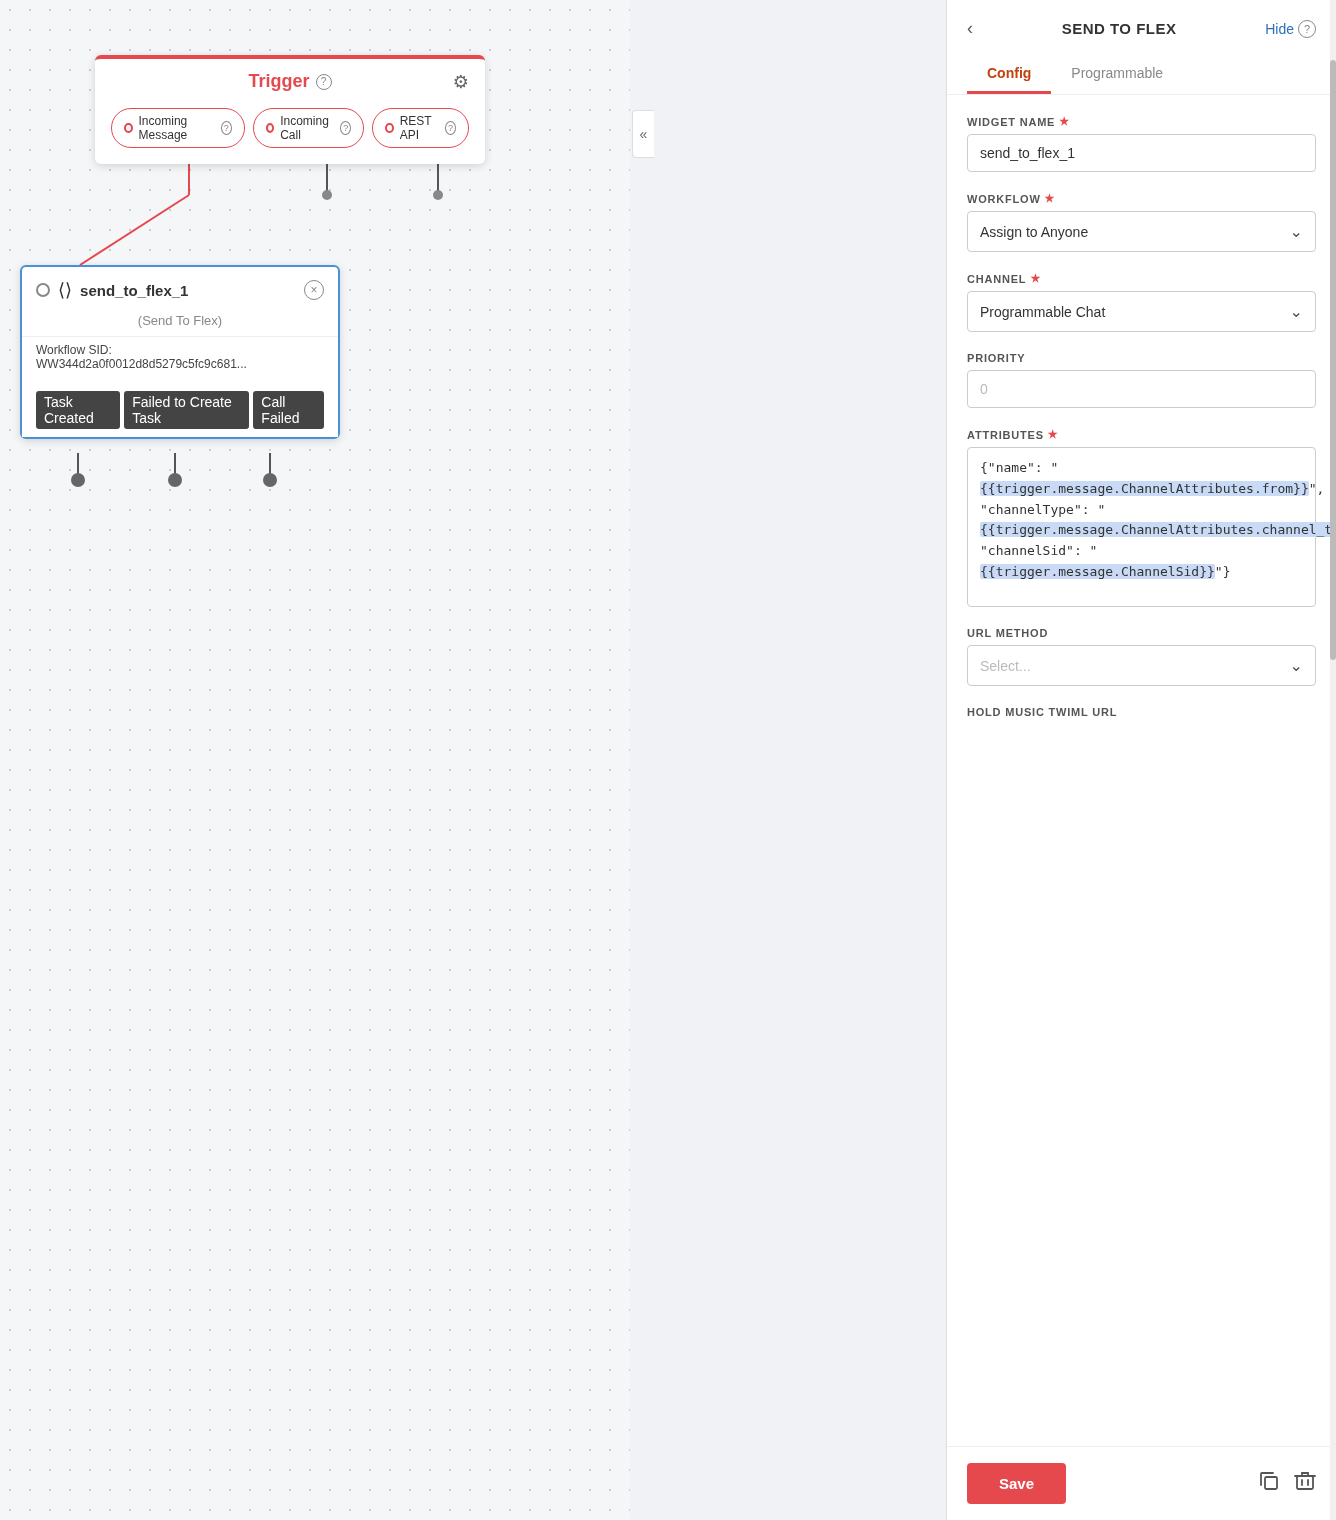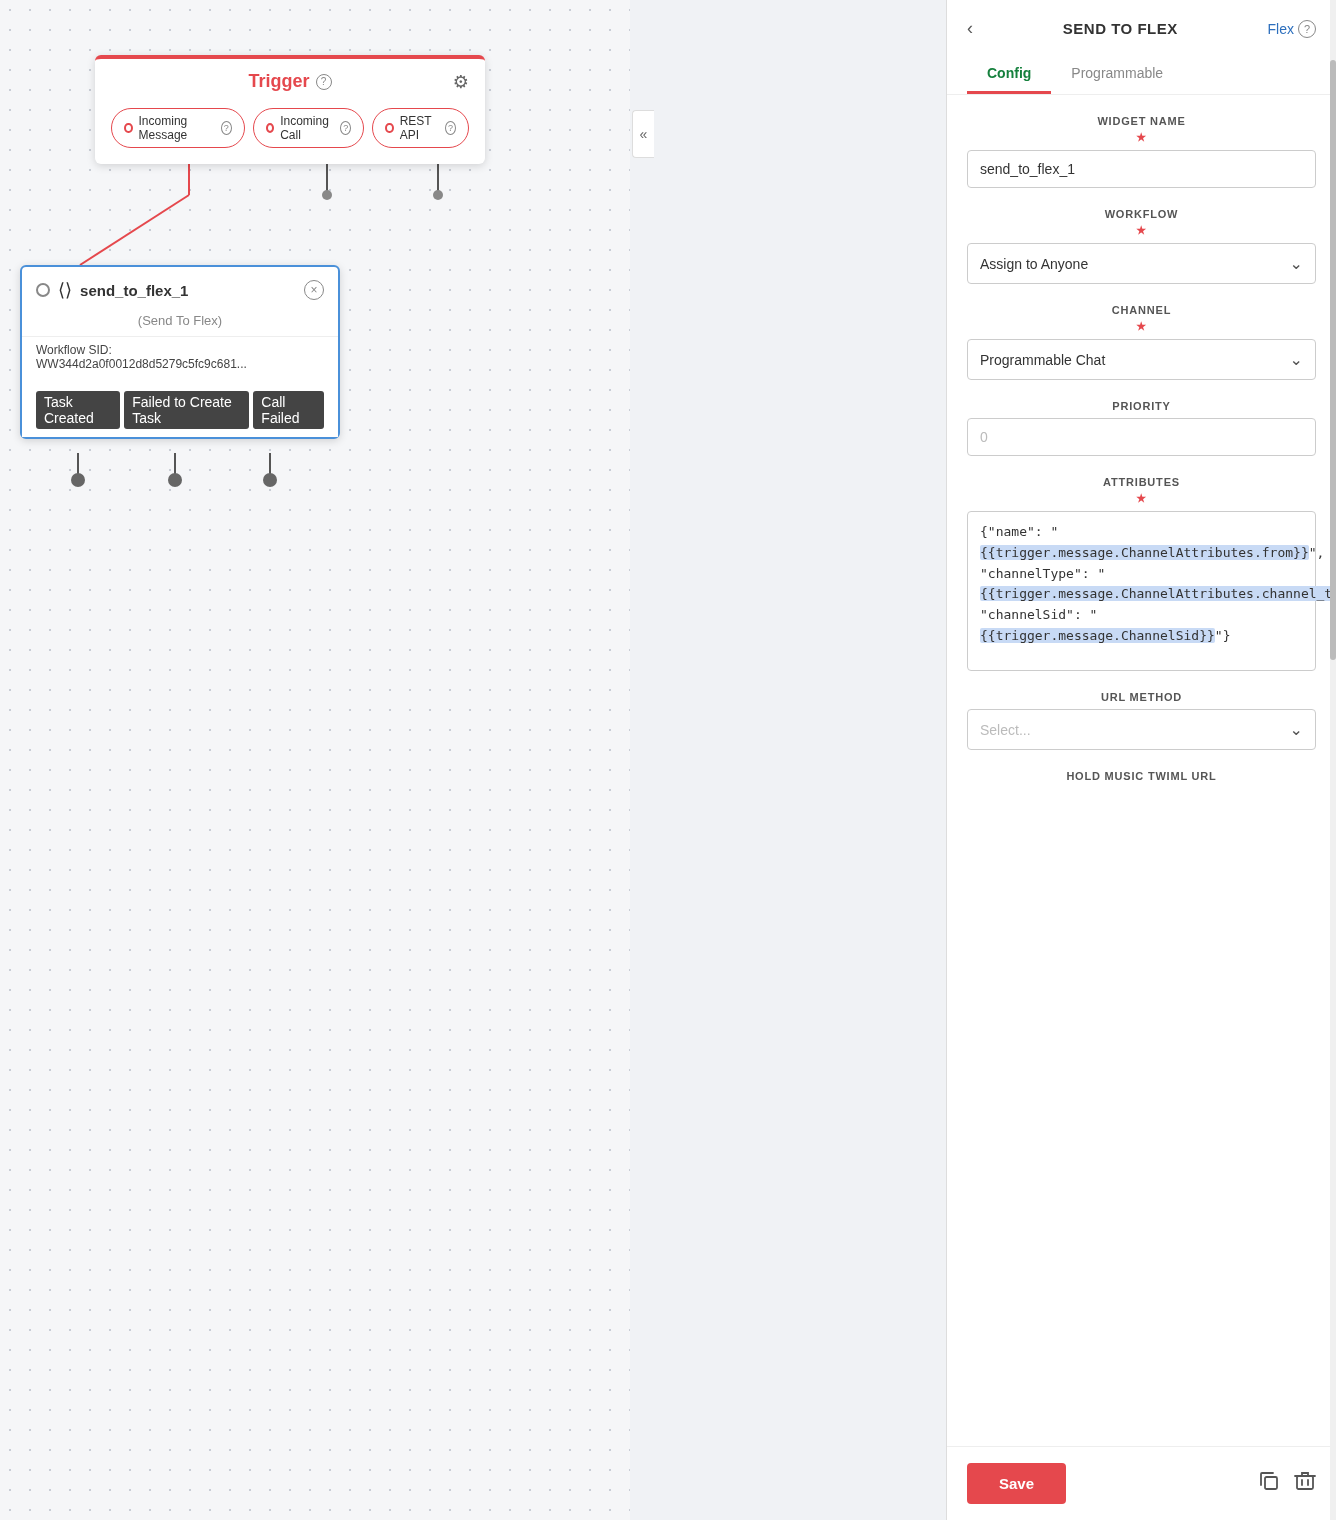--- a/index.html
+++ b/index.html
@@ -260,21 +260,21 @@
     }
     .panel-tab {
       padding: 10px 20px;
       font-size: 14px;
       font-weight: 500;
       color: #888;
       cursor: pointer;
       border-bottom: 3px solid transparent;
     }
     .panel-tab.active {
-      color: #15803d;
+      color: #c2410c;
       border-bottom: 3px solid #e5484d;
       font-weight: 700;
     }
 
     .panel-body {
       flex: 1;
       overflow-y: auto;
       padding: 20px 20px 0;
     }
 
@@ -283,21 +283,20 @@
     }
     .field-label {
       font-size: 11px;
       font-weight: 700;
       color: #555;
       letter-spacing: 0.8px;
       margin-bottom: 6px;
       display: flex;
       align-items: center;
       gap: 4px;
-      flex-direction: column;
     }
     .required-star {
       color: #e5484d;
     }
     .field-input {
       width: 100%;
       border: 1.5px solid #ccc;
       border-radius: 4px;
       padding: 10px 12px;
       font-size: 14px;
@@ -470,21 +469,21 @@
   <span>«</span>
 </div>
 
 <div class="right-panel">
 
   <div class="panel-header">
     <div class="panel-top-row">
       <span class="panel-back">‹</span>
       <span class="panel-title">SEND TO FLEX</span>
       <div class="panel-hide">
-        <span class="panel-hide-link">Flex</span>
+        <span class="panel-hide-link">Hide</span>
         <span class="panel-help-circle">?</span>
       </div>
     </div>
     <div class="panel-tabs">
       <div class="panel-tab active">Config</div>
       <div class="panel-tab">Programmable</div>
     </div>
   </div>
 
   <div class="panel-body">

